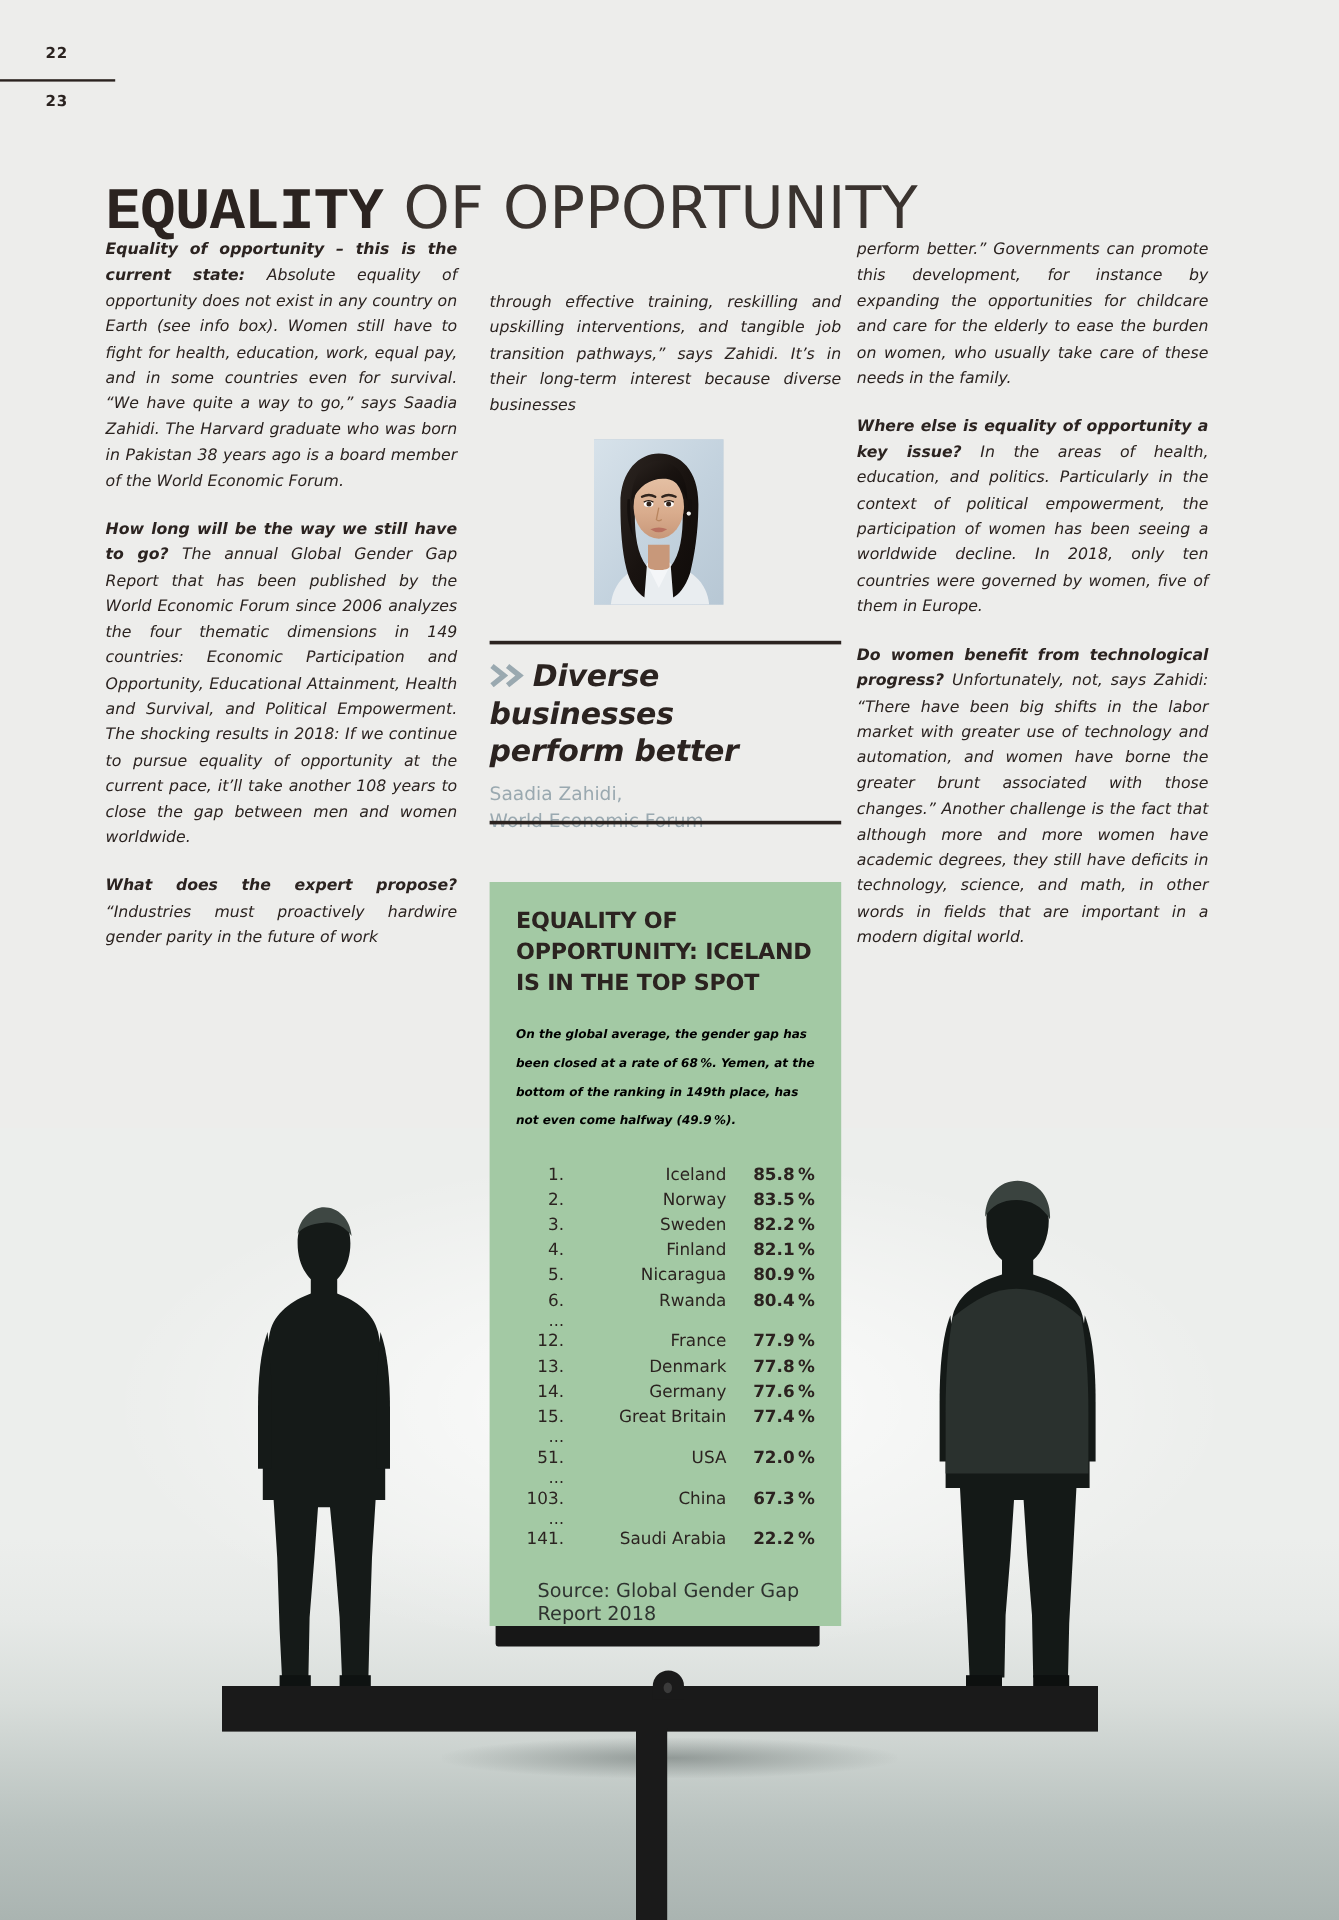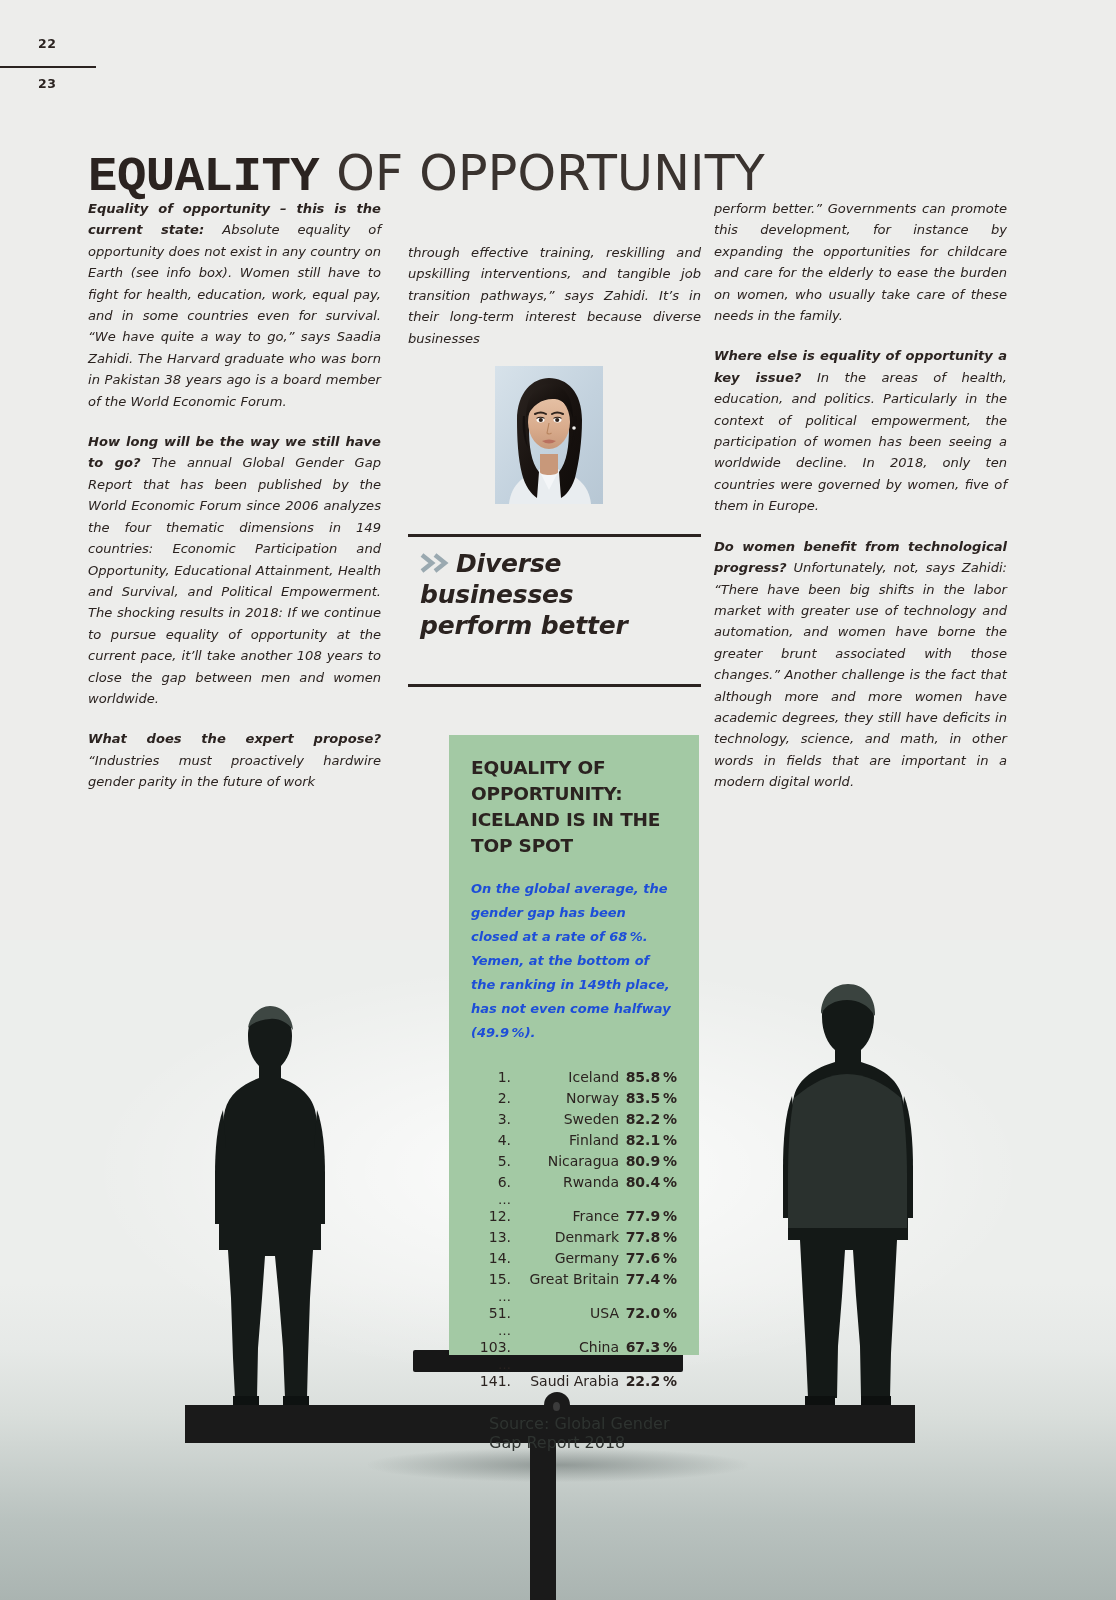--- a/index.html
+++ b/index.html
@@ -180,21 +180,21 @@
 
   
   .quote-rule-top {
     position: absolute;
     left: 408px; top: 534px;
     width: 293px; height: 3px;
     background: #2b2320;
   }
   .quote-wrap {
     position: absolute;
-    left: 420px; top: 548px;
+    left: 408px; top: 548px;
     width: 300px;
   }
   .quote-text {
     font-family: "DejaVu Sans", sans-serif;
     font-weight: bold;
     font-style: italic;
     font-size: 25px;
     line-height: 31px;
     color: #2b2320;
     margin: 0;
@@ -219,43 +219,42 @@
     left: 408px; top: 684px;
     width: 293px; height: 2.6px;
     background: #2b2320;
   }
 
   
   .infobox {
     position: absolute;
     left: 408px;
     top: 735px;
-    width: 250px;
+    width: 293px;
     height: 620px;
     background: #a3c9a4;
     box-sizing: border-box;
     padding: 20px 22px 15px 22px;
-    margin-left: 41px;
   }
   .infobox-title {
     font-family: "DejaVu Sans", sans-serif;
     font-weight: bold;
     font-size: 18.5px;
     line-height: 26px;
     color: #2b2320;
     margin: 0 0 18px 0;
     letter-spacing: -0.2px;
   }
   .infobox-intro {
     font-family: "DejaVu Sans", sans-serif;
     font-weight: bold;
     font-style: italic;
-    font-size: 13px;
+    font-size: 10px;
     line-height: 24px;
-    color: #1d4ed8;
+    color: #000000;
     margin: 0 0 22px 0;
   }
   .rank-table {
     width: 100%;
     border-collapse: collapse;
     font-family: "DejaVu Sans", sans-serif;
     font-size: 14px;
     color: #2b2320;
   }
   .rank-table td {
@@ -404,20 +403,24 @@
     <circle cx="79" cy="62" r="1.8" fill="#f0f0ee"></circle>
   </svg>
 </div>
 
 <div class="quote-rule-top"></div>
 <div class="quote-wrap">
   <p class="quote-text"><span class="chev"><svg width="30" height="20" viewBox="0 0 30 20">
           <path d="M2 2 L12 10 L2 18" stroke="#9aa9b0" stroke-width="4.4" fill="none" stroke-linecap="butt" stroke-linejoin="miter"></path>
           <path d="M15 2 L25 10 L15 18" stroke="#9aa9b0" stroke-width="4.4" fill="none" stroke-linecap="butt" stroke-linejoin="miter"></path>
         </svg></span><span>Diverse businesses</span><br><span>perform better</span></p>
+  <div class="quote-attr">
+    <div>Saadia Zahidi,</div>
+    <div>World Economic Forum</div>
+  </div>
 </div>
 <div class="quote-rule-bottom"></div>
 
 <div class="infobox">
   <div class="infobox-title">EQUALITY OF OPPORTUNITY: ICELAND IS IN THE TOP SPOT</div>
   <div class="infobox-intro">On the global average, the gender gap has been closed at a rate of 68 %. Yemen, at the bottom of the ranking in 149th place, has not even come halfway  (49.9 %).</div>
   <table class="rank-table">
     <tbody id="rank-body">
         <tr>
           <td class="rank-num">1.</td>

